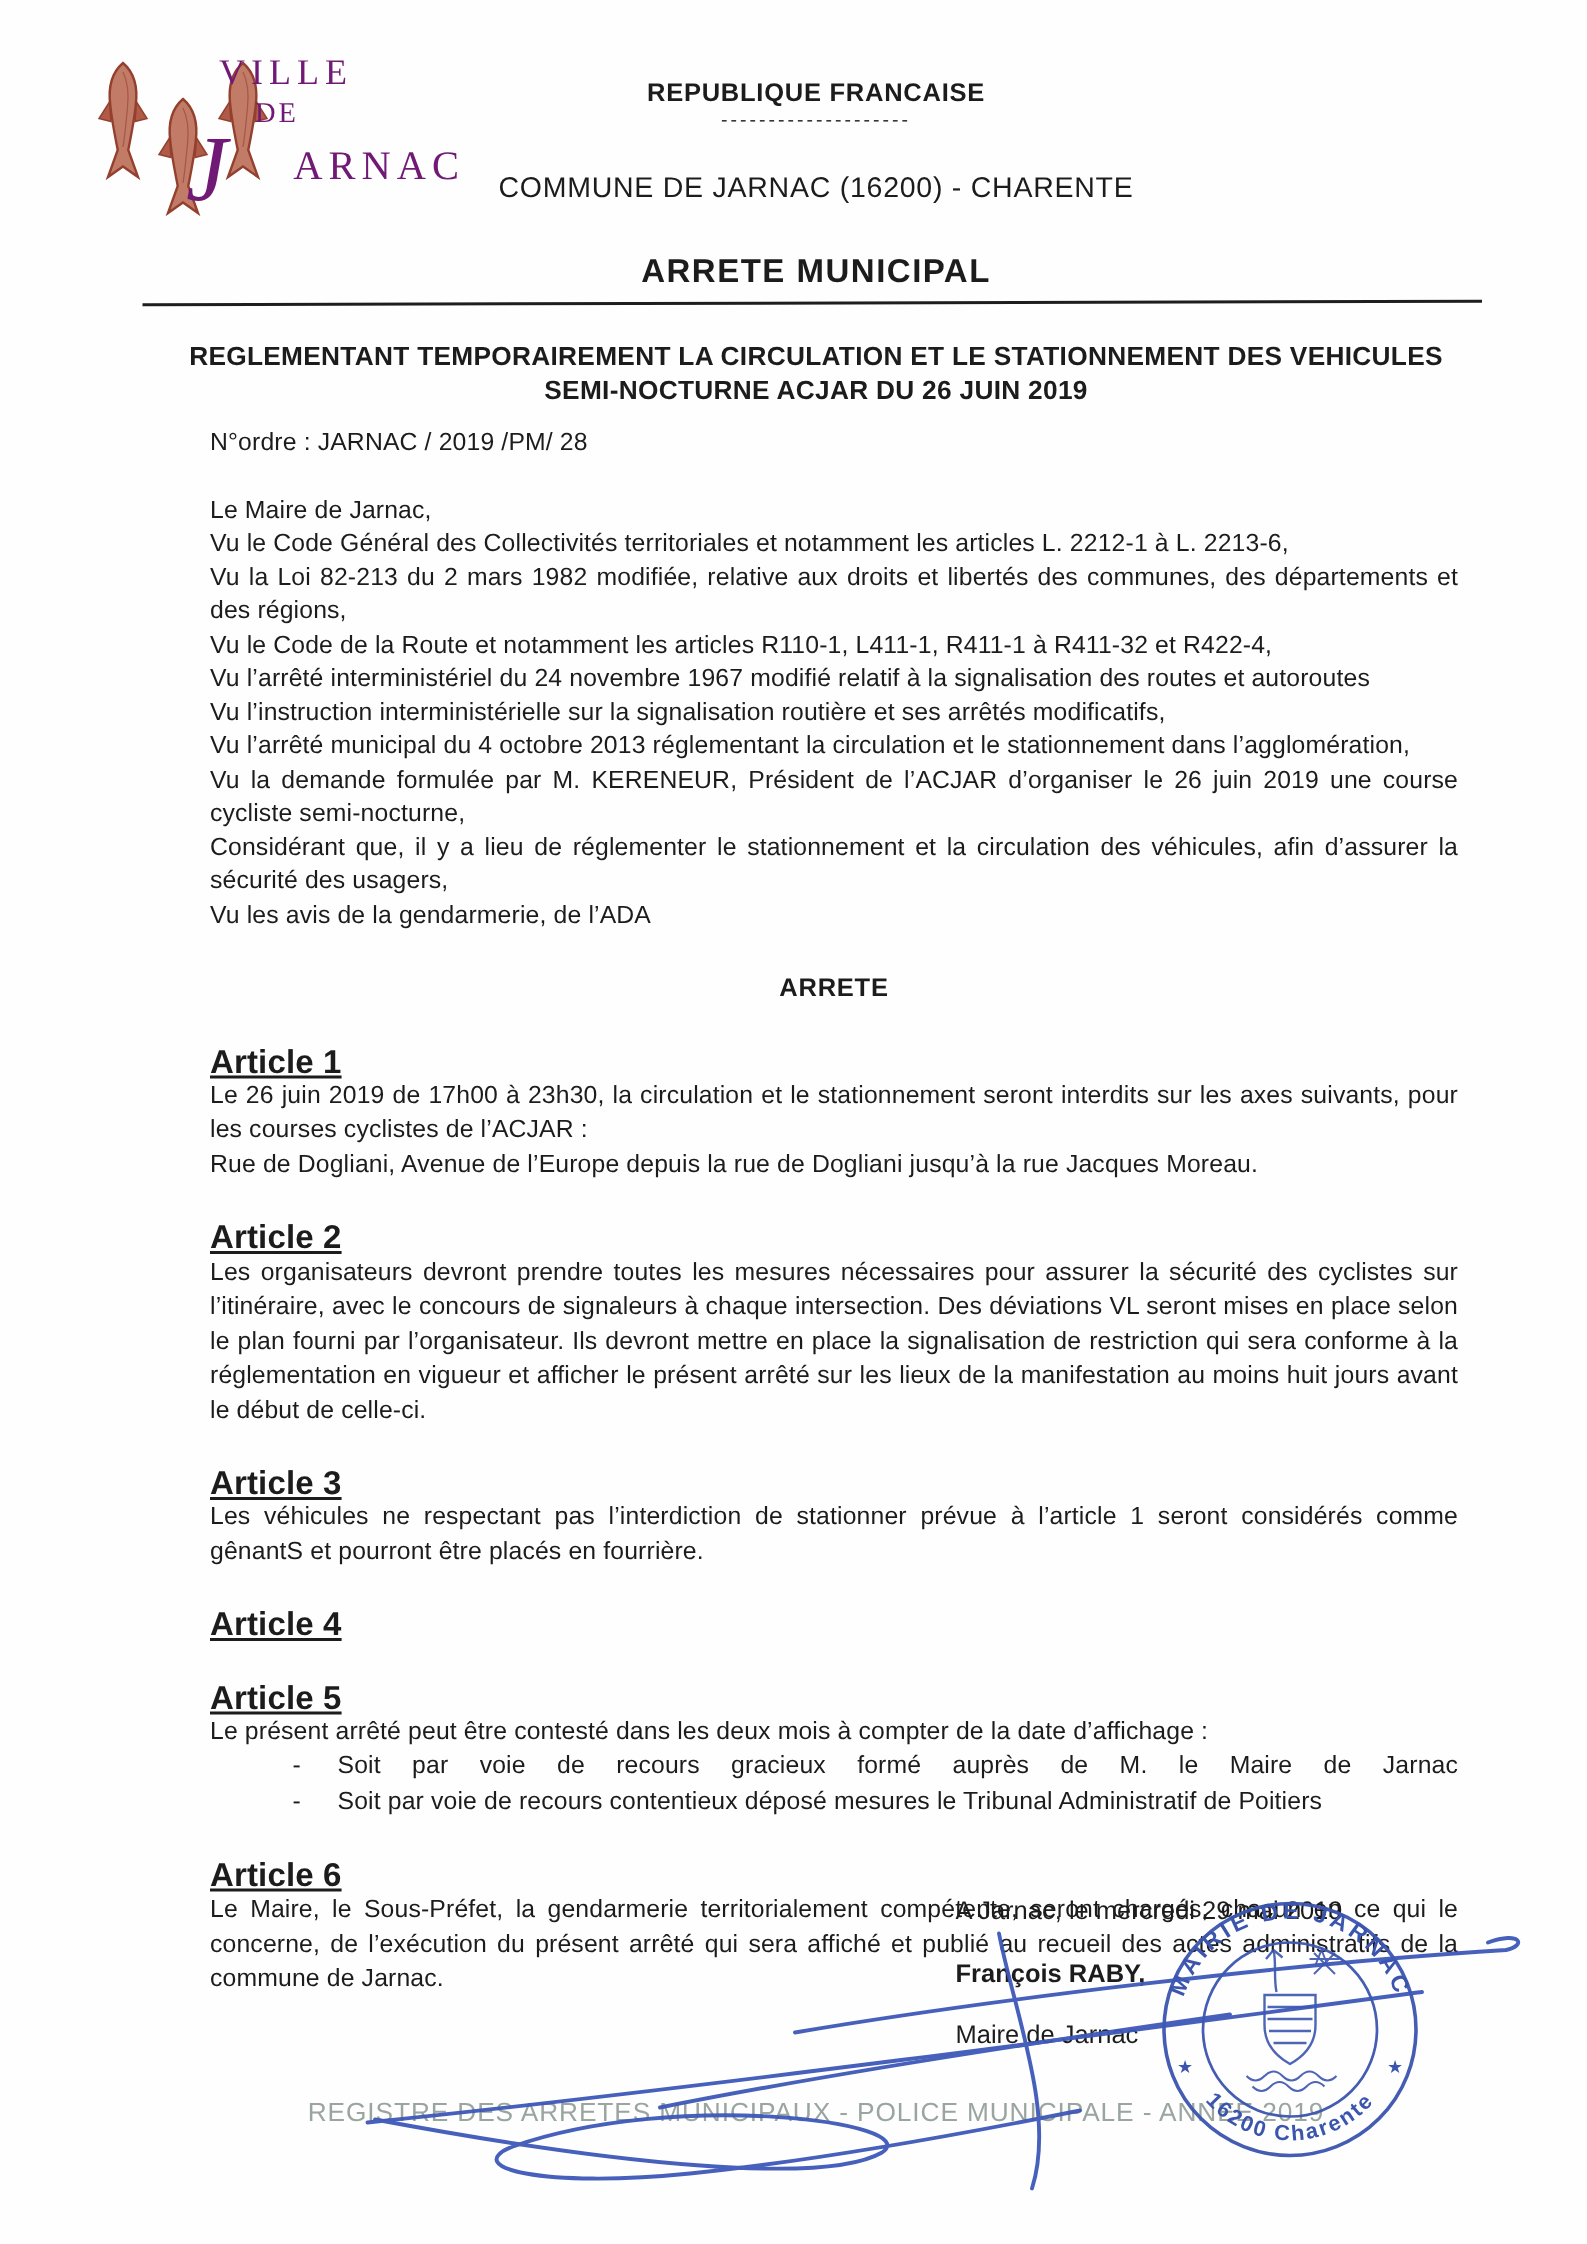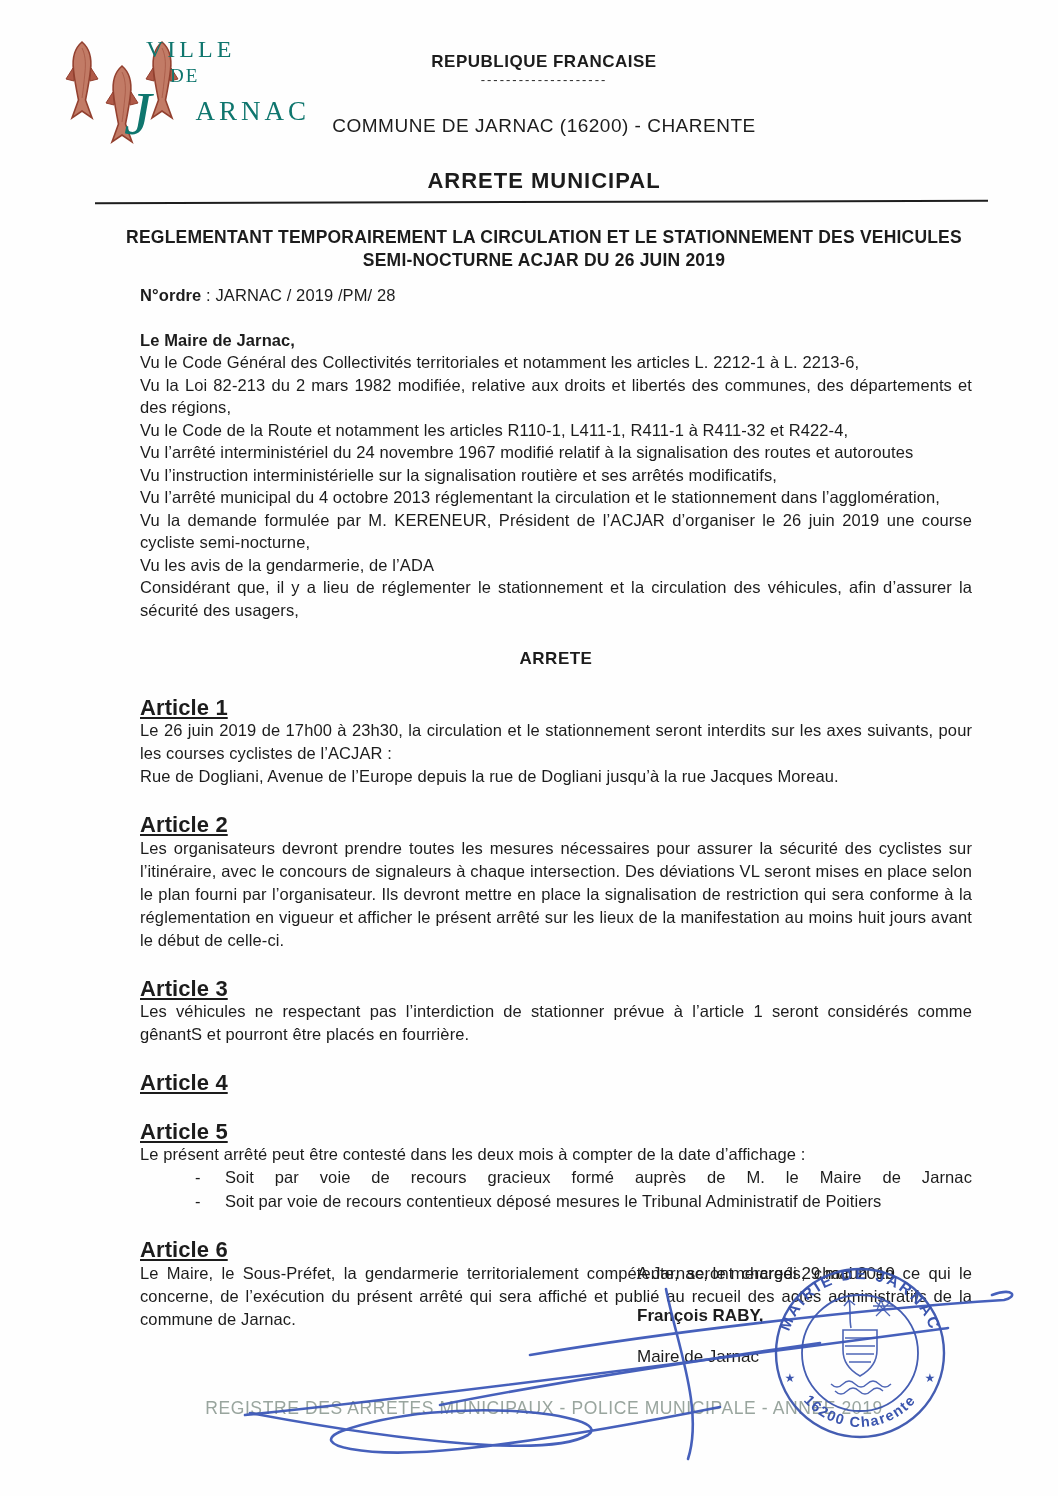--- a/index.html
+++ b/index.html
@@ -8,40 +8,40 @@
     width:1058px;height:1496px;
     margin:0 auto;
     background:#fefefe;
     font-family:"Liberation Sans",sans-serif;
     color:#1c1c1c;
     overflow:hidden;
   }
   
   .logo{position:absolute;left:64px;top:36px;width:240px;height:120px;}
   .logo-fish{position:absolute;left:0;top:2px;}
-  .logo-text{position:absolute;left:78px;top:0;width:160px;font-family:"Liberation Serif",serif;color:#0f766e;}
+  .logo-text{position:absolute;left:78px;top:0;width:160px;font-family:"Liberation Serif",serif;color:#701a75;}
   .logo-ville{font-size:24px;letter-spacing:4px;margin-left:4px;}
   .logo-de{font-size:19px;letter-spacing:2px;margin-left:28px;margin-top:2px;}
   .logo-city{position:absolute;left:-18px;top:46px;white-space:nowrap;}
   .logo-j{font-style:italic;font-size:62px;line-height:1;font-family:"Liberation Serif",serif;}
   .logo-city-rest{font-size:27px;letter-spacing:4px;vertical-align:14px;}
   
   .header-center{position:absolute;left:30px;right:0;top:52px;text-align:center;}
   .republic{font-size:17px;font-weight:bold;letter-spacing:0.5px;}
   .dashes{font-size:13px;letter-spacing:2px;color:#2a2a2a;margin-top:3px;line-height:10px;}
   .commune{font-size:19px;margin-top:30px;letter-spacing:0.5px;}
   .doc-type{font-size:22px;font-weight:bold;letter-spacing:1px;margin-top:31px;}
   
   .rule{position:absolute;left:95px;top:201px;width:893px;height:2px;background:#1e1e1e;transform:rotate(-0.15deg);}
   
   .doc-title{position:absolute;left:100px;right:70px;top:226px;text-align:center;font-weight:bold;font-size:17.5px;line-height:23px;letter-spacing:0.2px;}
   
   .content{position:absolute;left:140px;top:284px;width:832px;font-size:16.5px;line-height:22.5px;letter-spacing:0.1px;}
   .content p{margin:0;}
-  .bold{font-weight:bold;}
+  .bold{font-weight:normal;}
   .order{margin-bottom:22px !important;}
   .preamble div{text-align:justify;}
   .arrete-heading{text-align:center;font-weight:bold;font-size:17px;margin:27px 0 26px 0;letter-spacing:0.5px;}
   .article{margin-bottom:26px;}
   .article h3{margin:0;font-size:22px;text-decoration:underline;font-weight:bold;}
   .article p{text-align:justify;line-height:23px;}
   .contest-list{margin:0;padding:0;list-style:none;}
   .contest-list li{display:flex;line-height:23.5px;}
   .contest-list .dash{width:30px;margin-left:55px;flex:0 0 auto;}
   .contest-list .li-text{flex:1;}
@@ -100,22 +100,22 @@
 
     <p class="bold">Le Maire de Jarnac,</p>
     <div class="preamble">
       <div>Vu le Code Général des Collectivités territoriales et notamment les articles L. 2212-1 à L. 2213-6,</div>
       <div>Vu la Loi 82-213 du 2 mars 1982 modifiée, relative aux droits et libertés des communes, des départements et des régions,</div>
       <div>Vu le Code de la Route et notamment les articles R110-1, L411-1, R411-1 à R411-32 et R422-4,</div>
       <div>Vu l’arrêté interministériel du 24 novembre 1967 modifié relatif à la signalisation des routes et autoroutes</div>
       <div>Vu l’instruction interministérielle sur la signalisation routière et ses arrêtés modificatifs,</div>
       <div>Vu l’arrêté municipal du 4 octobre 2013 réglementant la circulation et le stationnement dans l’agglomération,</div>
       <div>Vu la demande formulée par M. KERENEUR, Président de l’ACJAR d’organiser le 26 juin 2019 une course cycliste semi-nocturne,</div>
+      <div>Considérant que, il y a lieu de réglementer le stationnement et la circulation des véhicules, afin d’assurer la sécurité des usagers,</div>
       <div>Vu les avis de la gendarmerie, de l’ADA</div>
-      <div>Considérant que, il y a lieu de réglementer le stationnement et la circulation des véhicules, afin d’assurer la sécurité des usagers,</div>
     </div>
 
     <div class="arrete-heading">ARRETE</div>
 
     <section class="article">
       <h3>Article 1</h3>
       <p>Le 26 juin 2019 de 17h00 à 23h30, la circulation et le stationnement seront interdits sur les axes suivants, pour les courses cyclistes de l’ACJAR :</p>
       <p>Rue de Dogliani, Avenue de l’Europe depuis la rue de Dogliani jusqu’à la rue Jacques Moreau.</p>
     </section>
 

